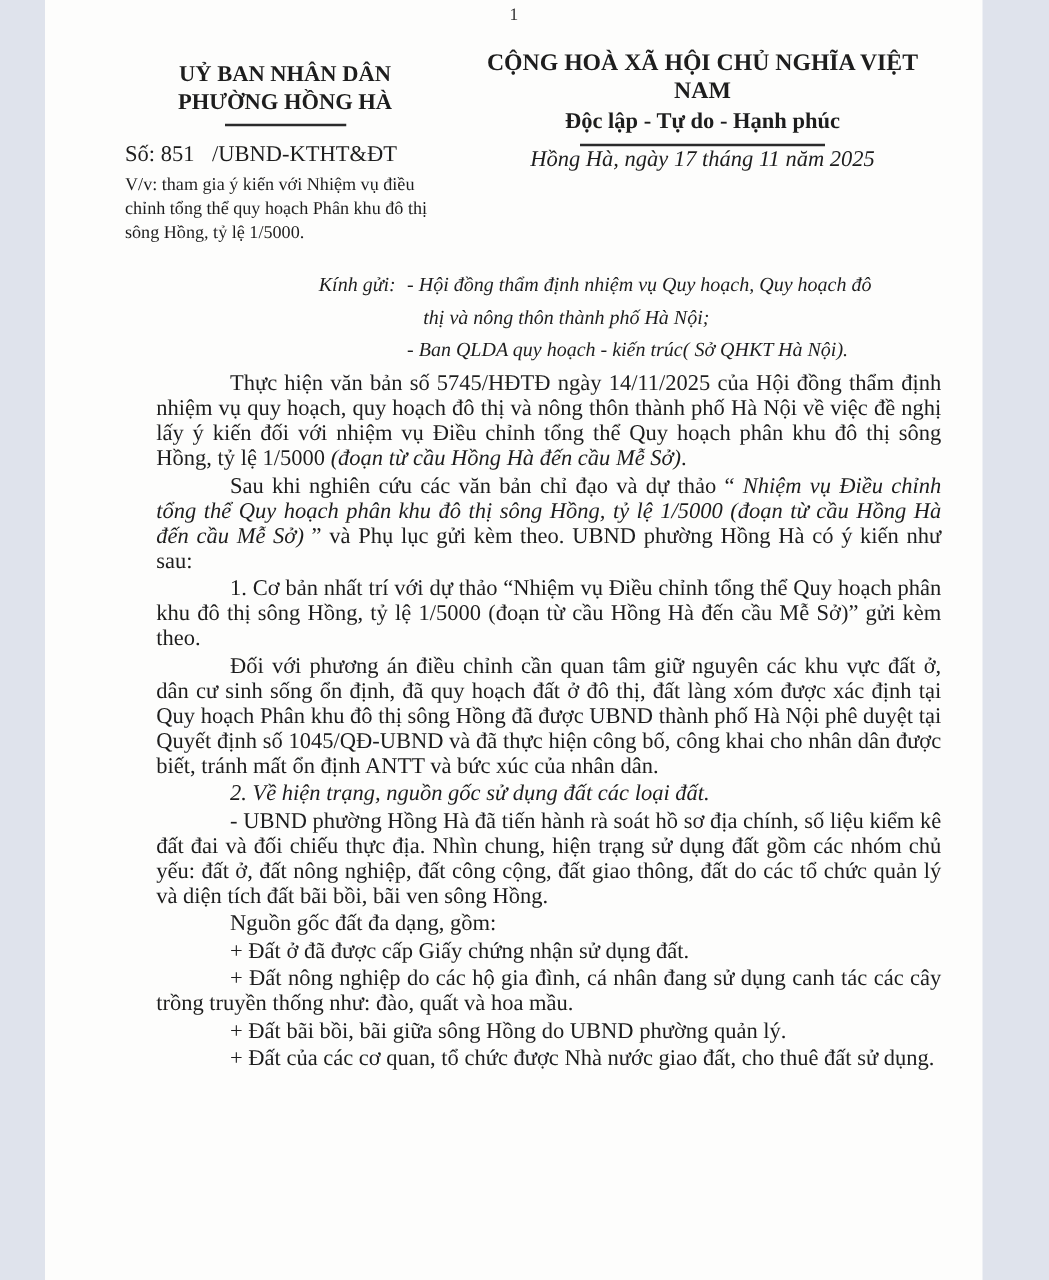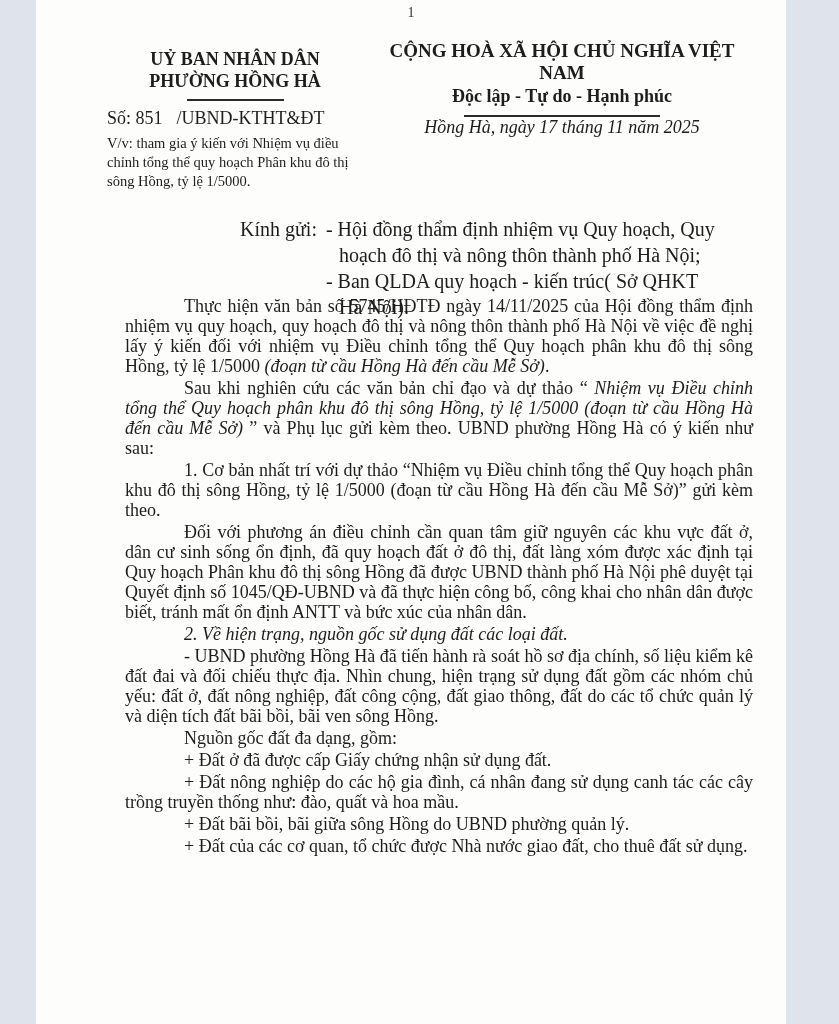--- a/index.html
+++ b/index.html
@@ -12,46 +12,46 @@
   .page {
     position:absolute; left:36px; top:0; width:750px; height:1024px;
     background:#fdfdfc;
   }
   .pageno {
     position:absolute; top:5px; left:0; width:100%; text-align:center;
     font-size:14px; color:#333;
   }
   
   .h-left {
-    position:absolute; top:48px; left:71px; width:256px; text-align:center;
+    position:absolute; top:48px; left:64px; width:256px; text-align:center;
   }
   .h-left .org { font-weight:bold; font-size:18px; line-height:22px; }
   .rule-left {
     width:97px; border:0; border-top:2px solid #2b2b2b; margin:7px auto 0 auto;
   }
   .doc-no {
-    text-align:left; font-size:18px; margin-top:7px; white-space:nowrap;
+    text-align:left; font-size:18px; margin-top:12px; white-space:nowrap;
   }
   .doc-no .suffix { margin-left:14px; }
   .subject {
     text-align:left; font-size:14.5px; line-height:19px; margin-top:5px;
   }
   .h-right {
     position:absolute; top:40px; left:340px; width:372px; text-align:center;
   }
   .nat1 { font-weight:bold; font-size:19px; line-height:22px; }
   .nat2 { font-weight:bold; font-size:18px; line-height:22px; margin-top:1px; }
   .rule-right {
     width:196px; border:0; border-top:2px solid #2b2b2b; margin:8px auto 0 auto;
   }
   .dateline { font-style:italic; font-size:18px; }
   
   .recipients {
-    position:absolute; top:216px; left:204px; width:480px;
-    display:flex; font-size:20px; line-height:26px;
+    position:absolute; top:216px; left:219px; width:480px;
+    display:flex; font-size:16px; line-height:26px;font-style:italic;
   }
   .rec-label { flex:0 0 auto; margin-right:9px; }
   .rec-items { width:392px; }
   .rec-item { padding-left:13px; text-indent:-13px; }
   
   .body-text {
     position:absolute; top:296px; left:89px; width:628px;
     font-size:18px; line-height:20px; text-align:justify;
   }
   .body-text p { margin:0 0 2px 0; text-indent:59px; }

